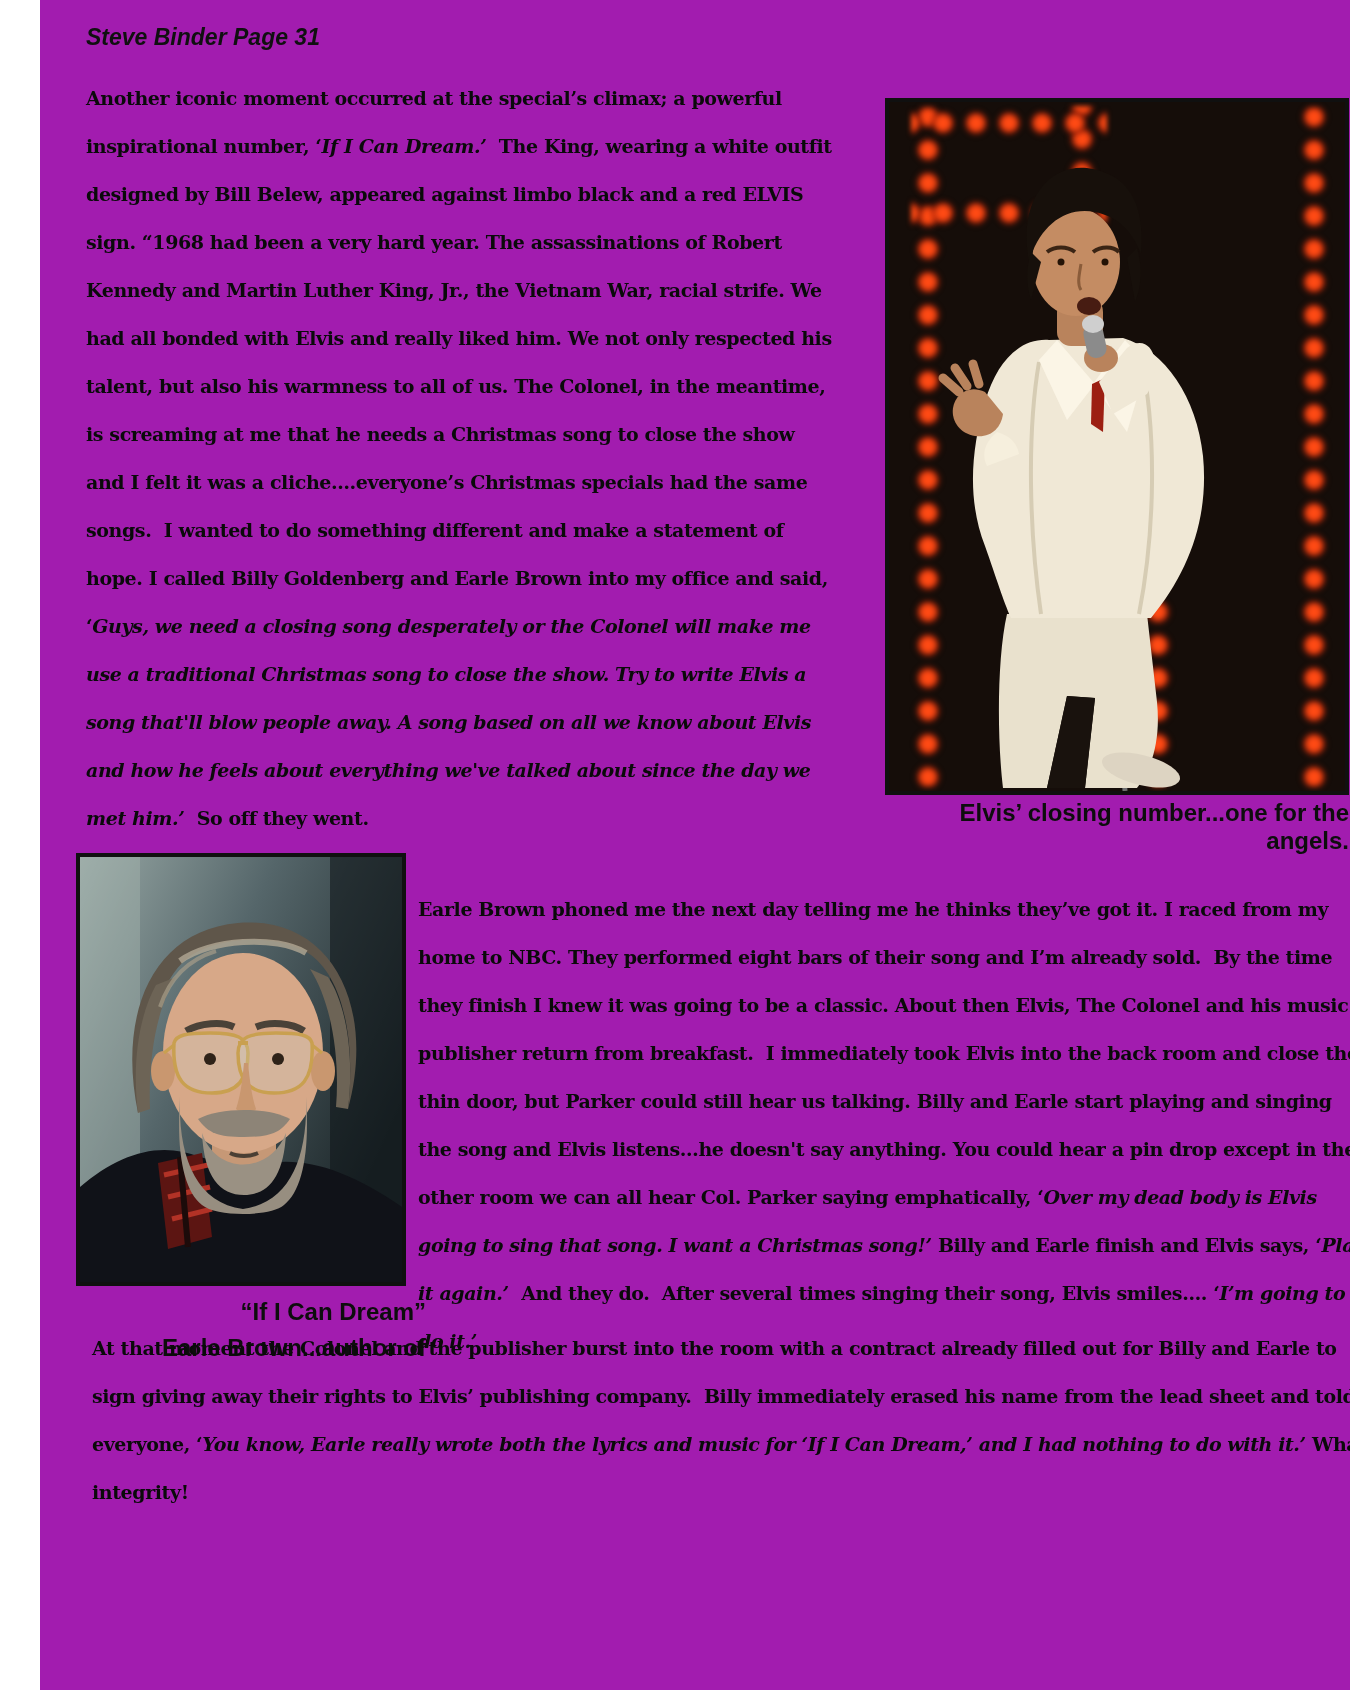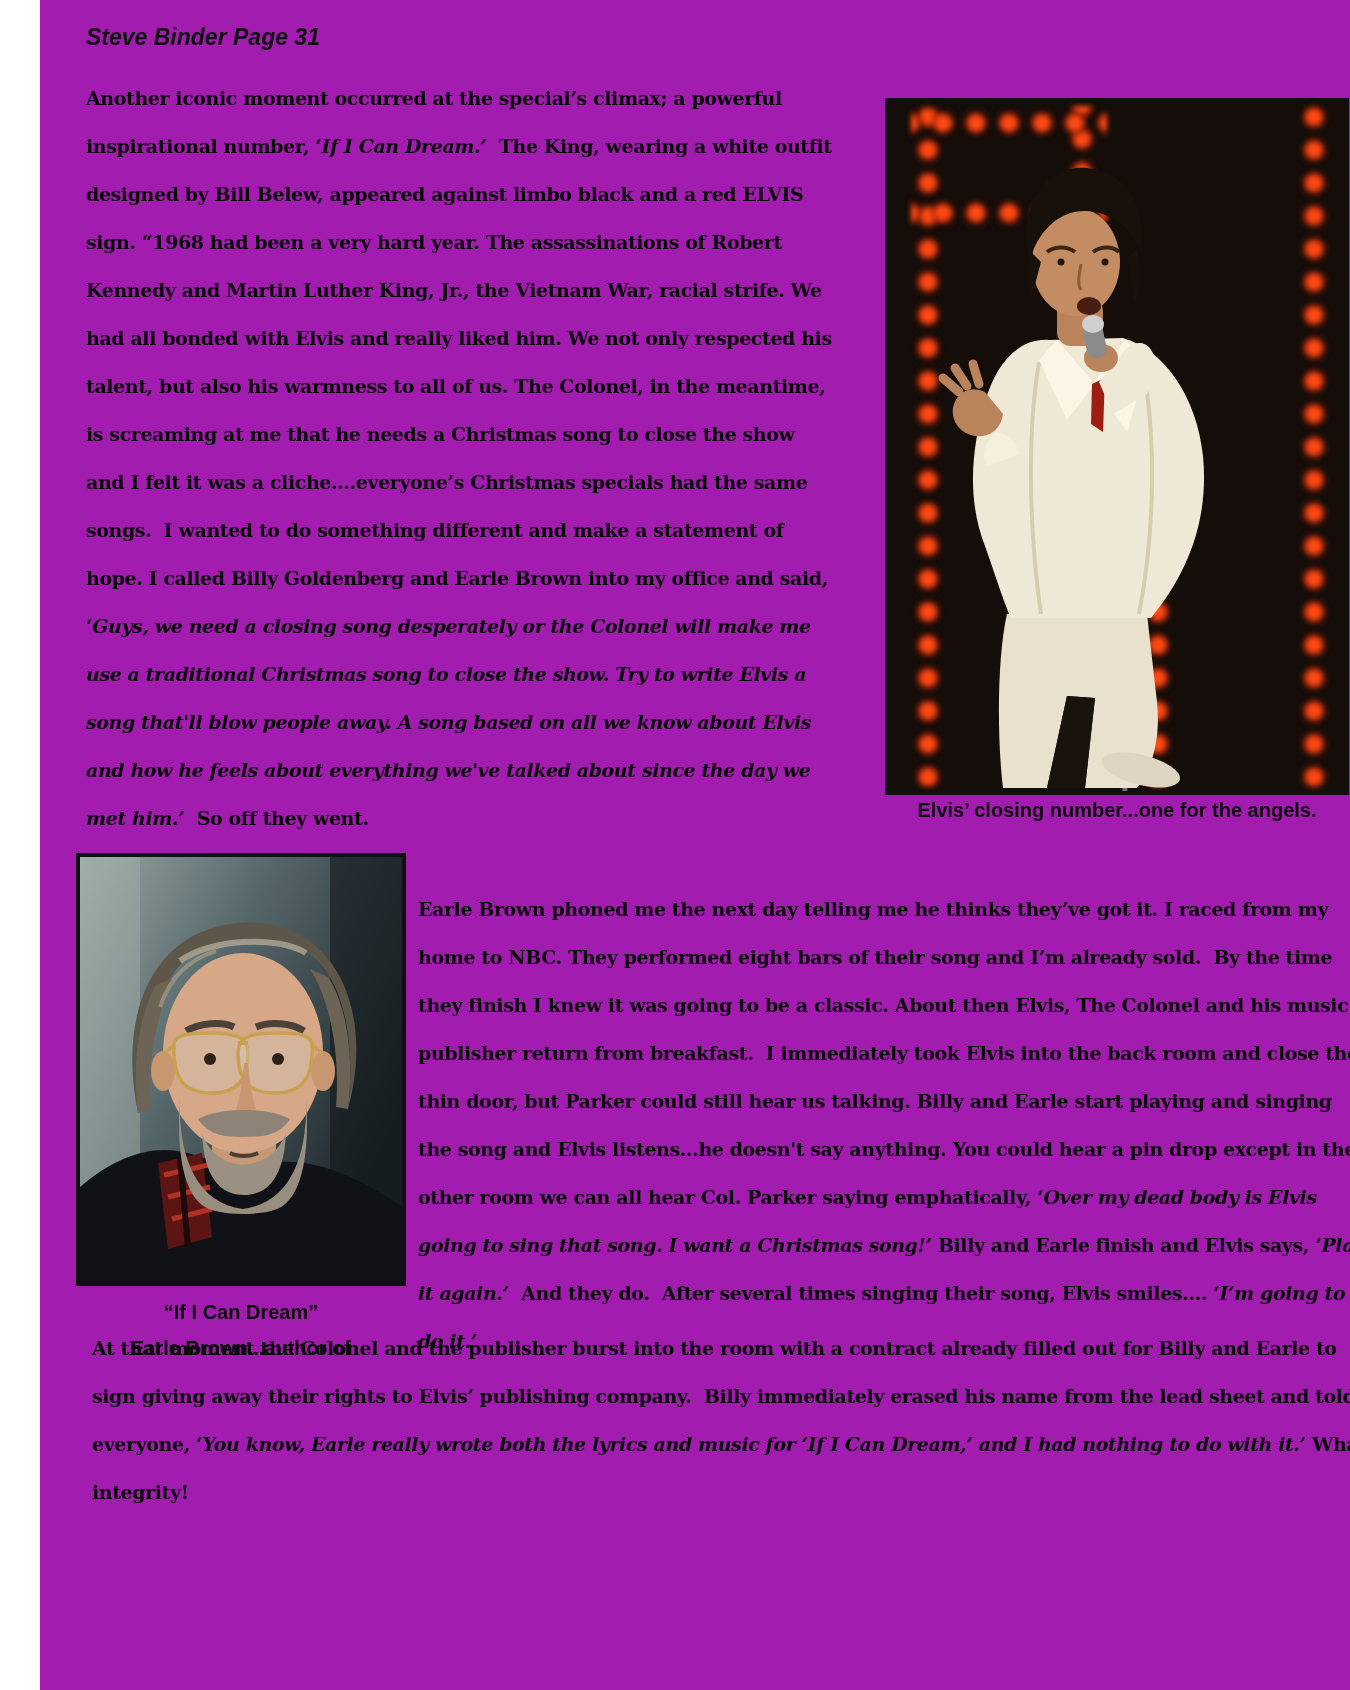--- a/index.html
+++ b/index.html
@@ -35,22 +35,22 @@
     border:4px solid #101010;
     box-sizing:border-box;
     overflow:hidden;
   }
   .elvis-photo{left:845px;top:98px;width:464px;height:697px;background:#150d09;}
   .earle-photo{left:36px;top:853px;width:330px;height:433px;background:#39464a;}
 
   .caption{
     position:absolute;
     font-family:"Liberation Sans",sans-serif;
-    font-weight:bold;font-size:20px;color:#0d0d0d;
-    text-align:center;
+    font-weight:bold;font-size:24px;color:#0d0d0d;
+    text-align:right;
   }
   .elvis-caption{left:845px;top:799px;width:464px;}
   .earle-caption{left:16px;top:1294px;width:370px;line-height:36px;}
 
   
   .bulbs{
     position:absolute;
     filter:blur(2.5px);
     background-image:radial-gradient(circle,#ff4a14 0 6px,rgba(214,48,10,.72) 9px,rgba(120,20,5,.28) 12px,transparent 14px);
     background-size:33px 33px;

